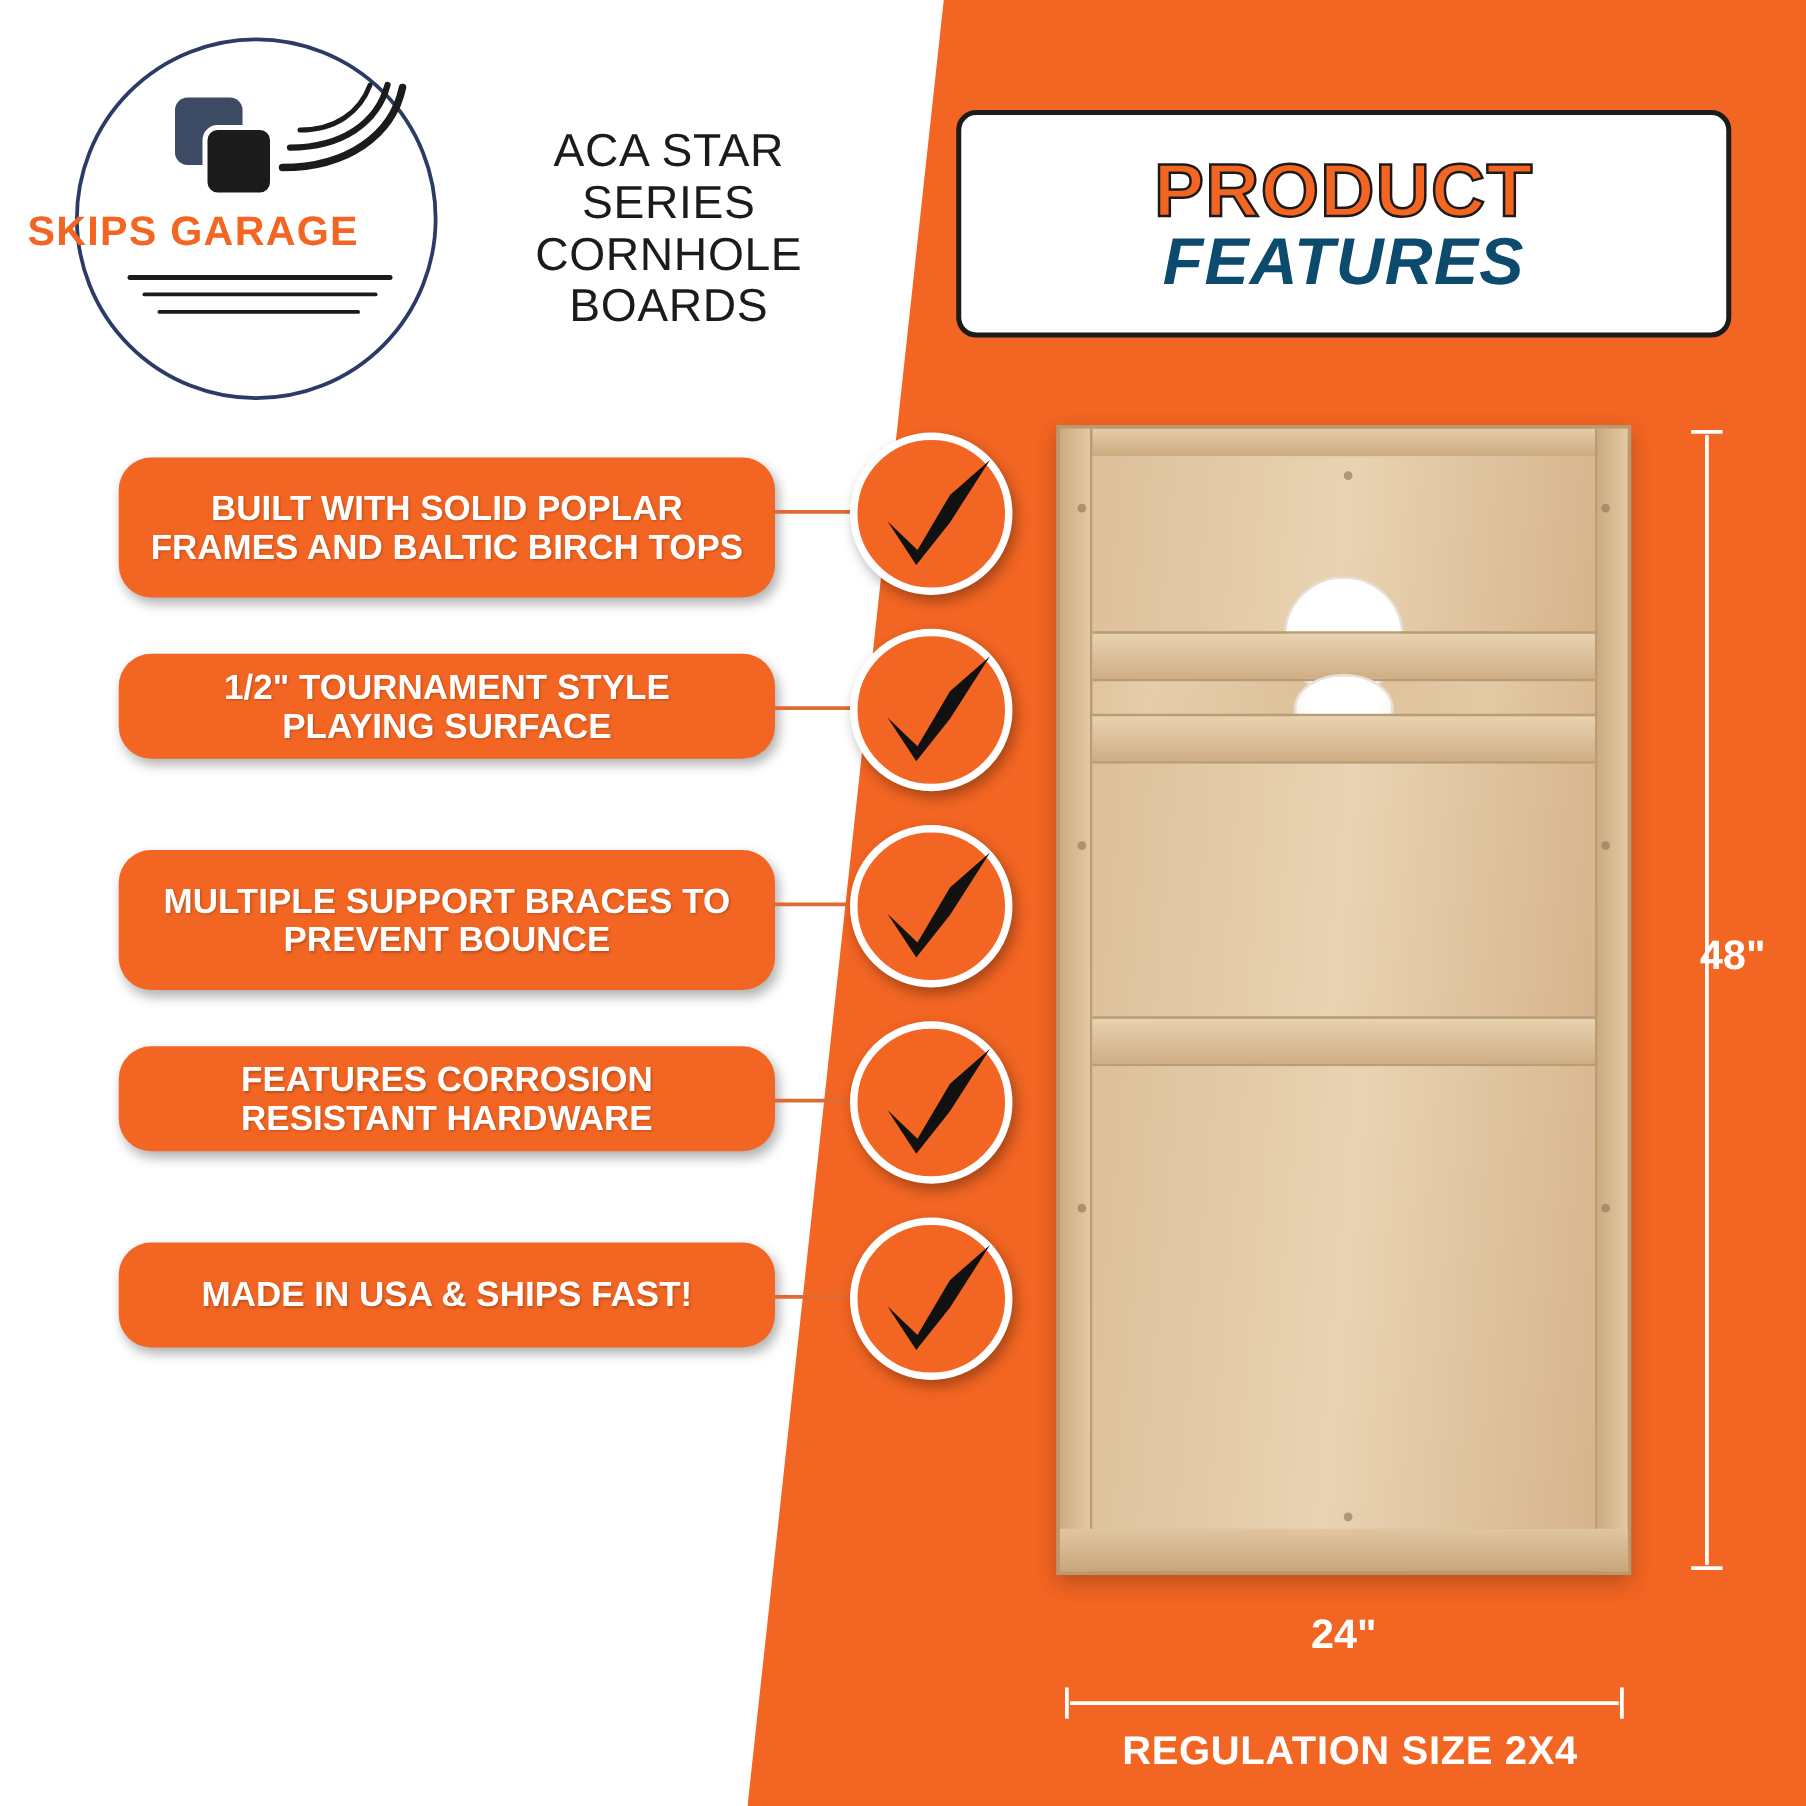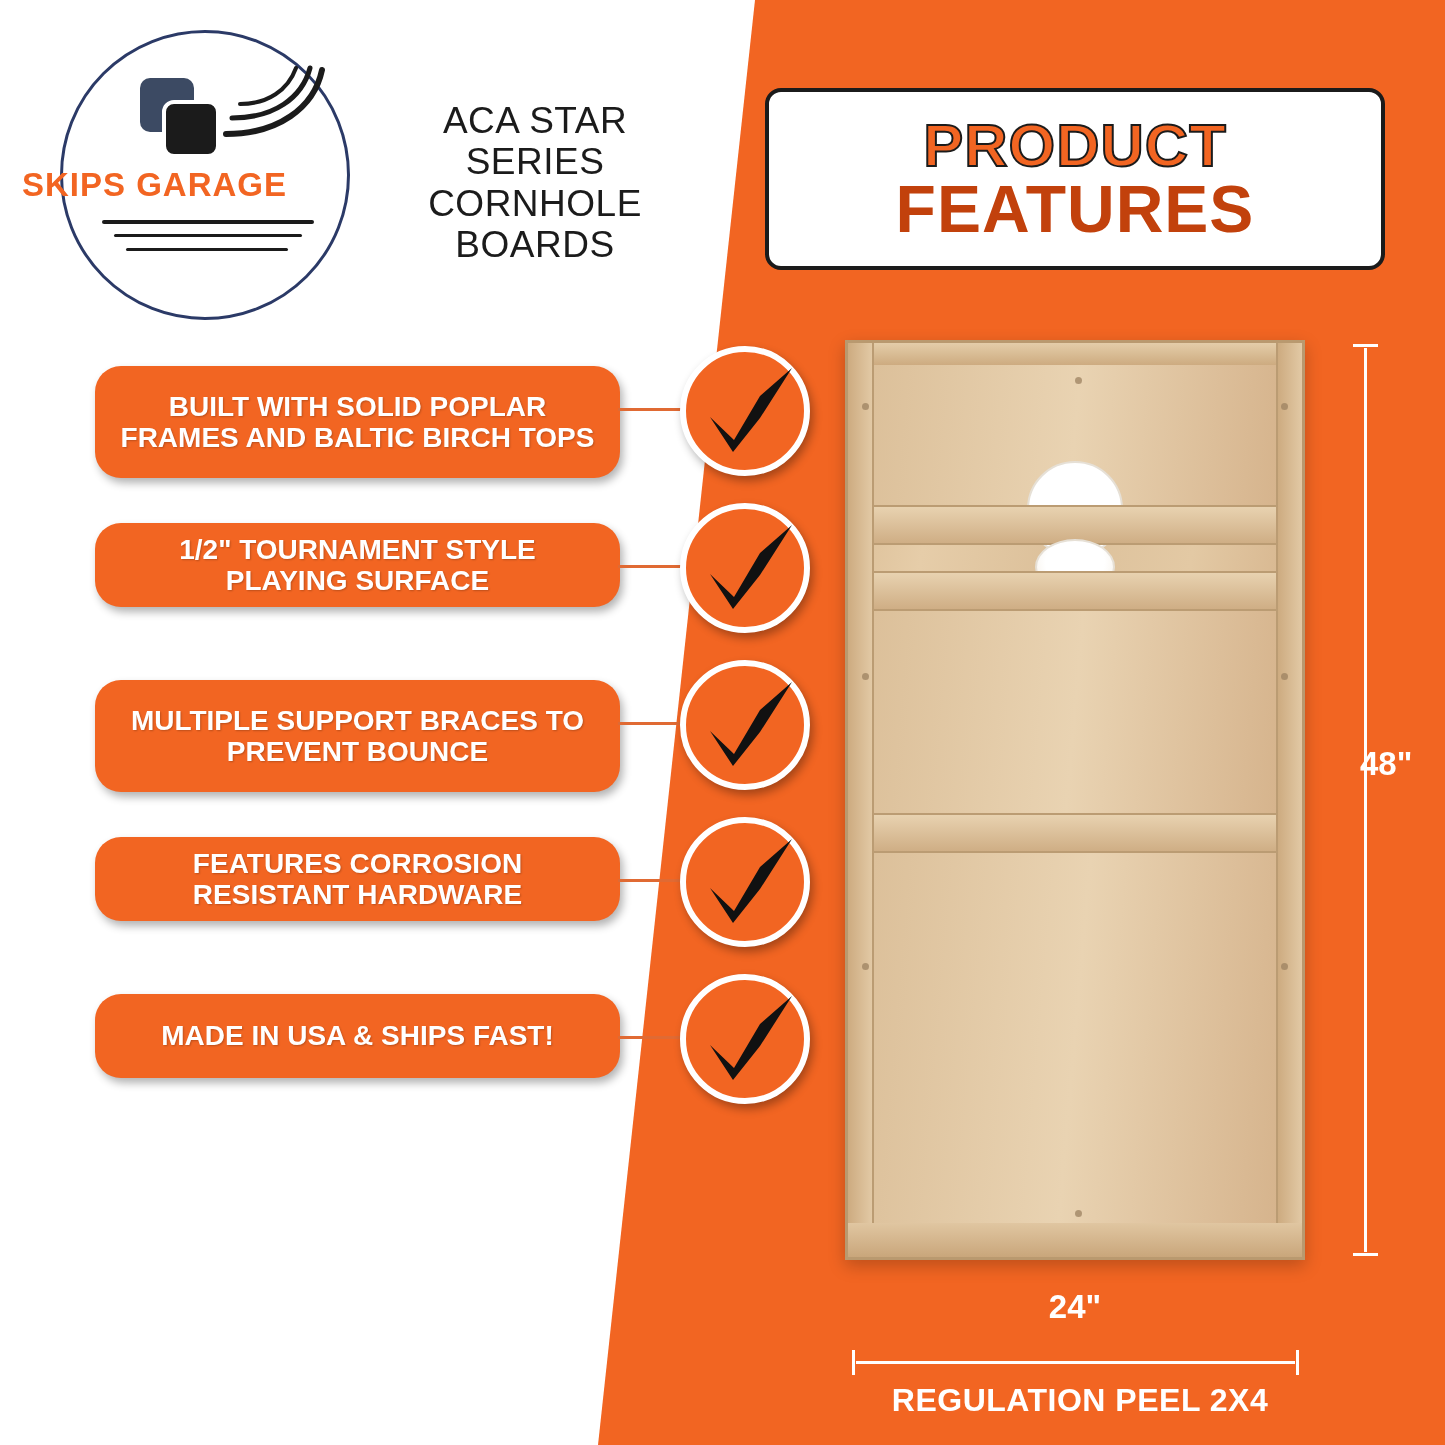--- a/index.html
+++ b/index.html
@@ -85,21 +85,21 @@
   .features-banner{
     position:absolute; left:5px; top:88px; width:620px; height:182px;
     background:#fff; border:4px solid #1b1b1b; border-radius:16px;
     display:flex; flex-direction:column; align-items:center; justify-content:center;
   }
   .banner-line1{
     color:#f26522; font-weight:bold; font-size:60px; letter-spacing:1px;
     -webkit-text-stroke:2px #1b1b1b; line-height:1;
   }
   .banner-line2{
-    color:#c2410c; font-weight:bold; font-size:66px; letter-spacing:1px; line-height:1;
+    color:#0c4a6e; font-weight:bold; font-size:53px; letter-spacing:1px; line-height:1;font-style:italic;
   }
 
   
   .board{
     position:absolute; left:85px; top:340px; width:460px; height:920px;
     background:linear-gradient(100deg,#d9bb92 0%,#e6cda9 18%,#dcc09a 40%,#e3c9a4 62%,#d3b088 85%,#dfc49d 100%);
     border:3px solid #b9996f;
     box-shadow:0 6px 16px rgba(0,0,0,0.22);
   }
   .board .edge-l, .board .edge-r{
@@ -283,14 +283,14 @@
   </div>
   <div class="dim-v-label">48"</div>
 
   <div class="dim-h-label">24"</div>
   <div class="dim-h">
     <div class="cap left"></div>
     <div class="line"></div>
     <div class="cap right"></div>
   </div>
 
-  <div class="reg-size">REGULATION PEEL 2X4</div>
+  <div class="reg-size">REGULATION SIZE 2X4</div>
 </div>
 
 </body></html>

